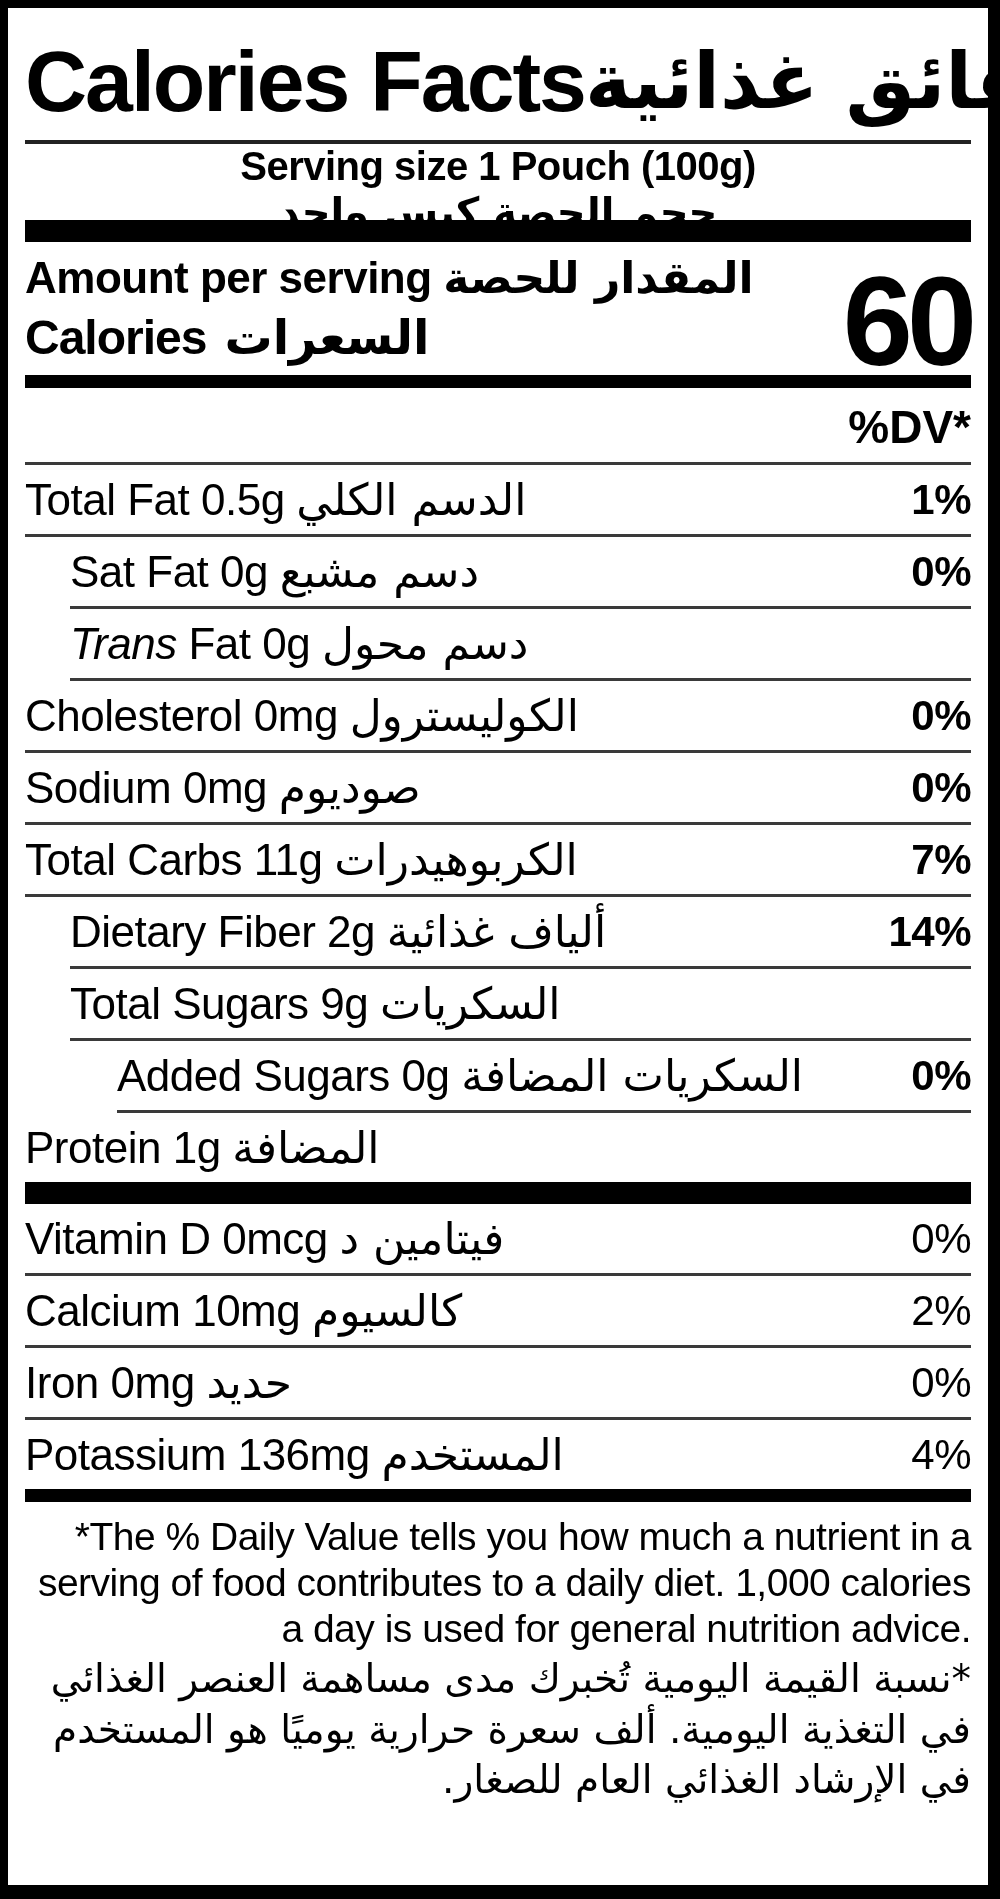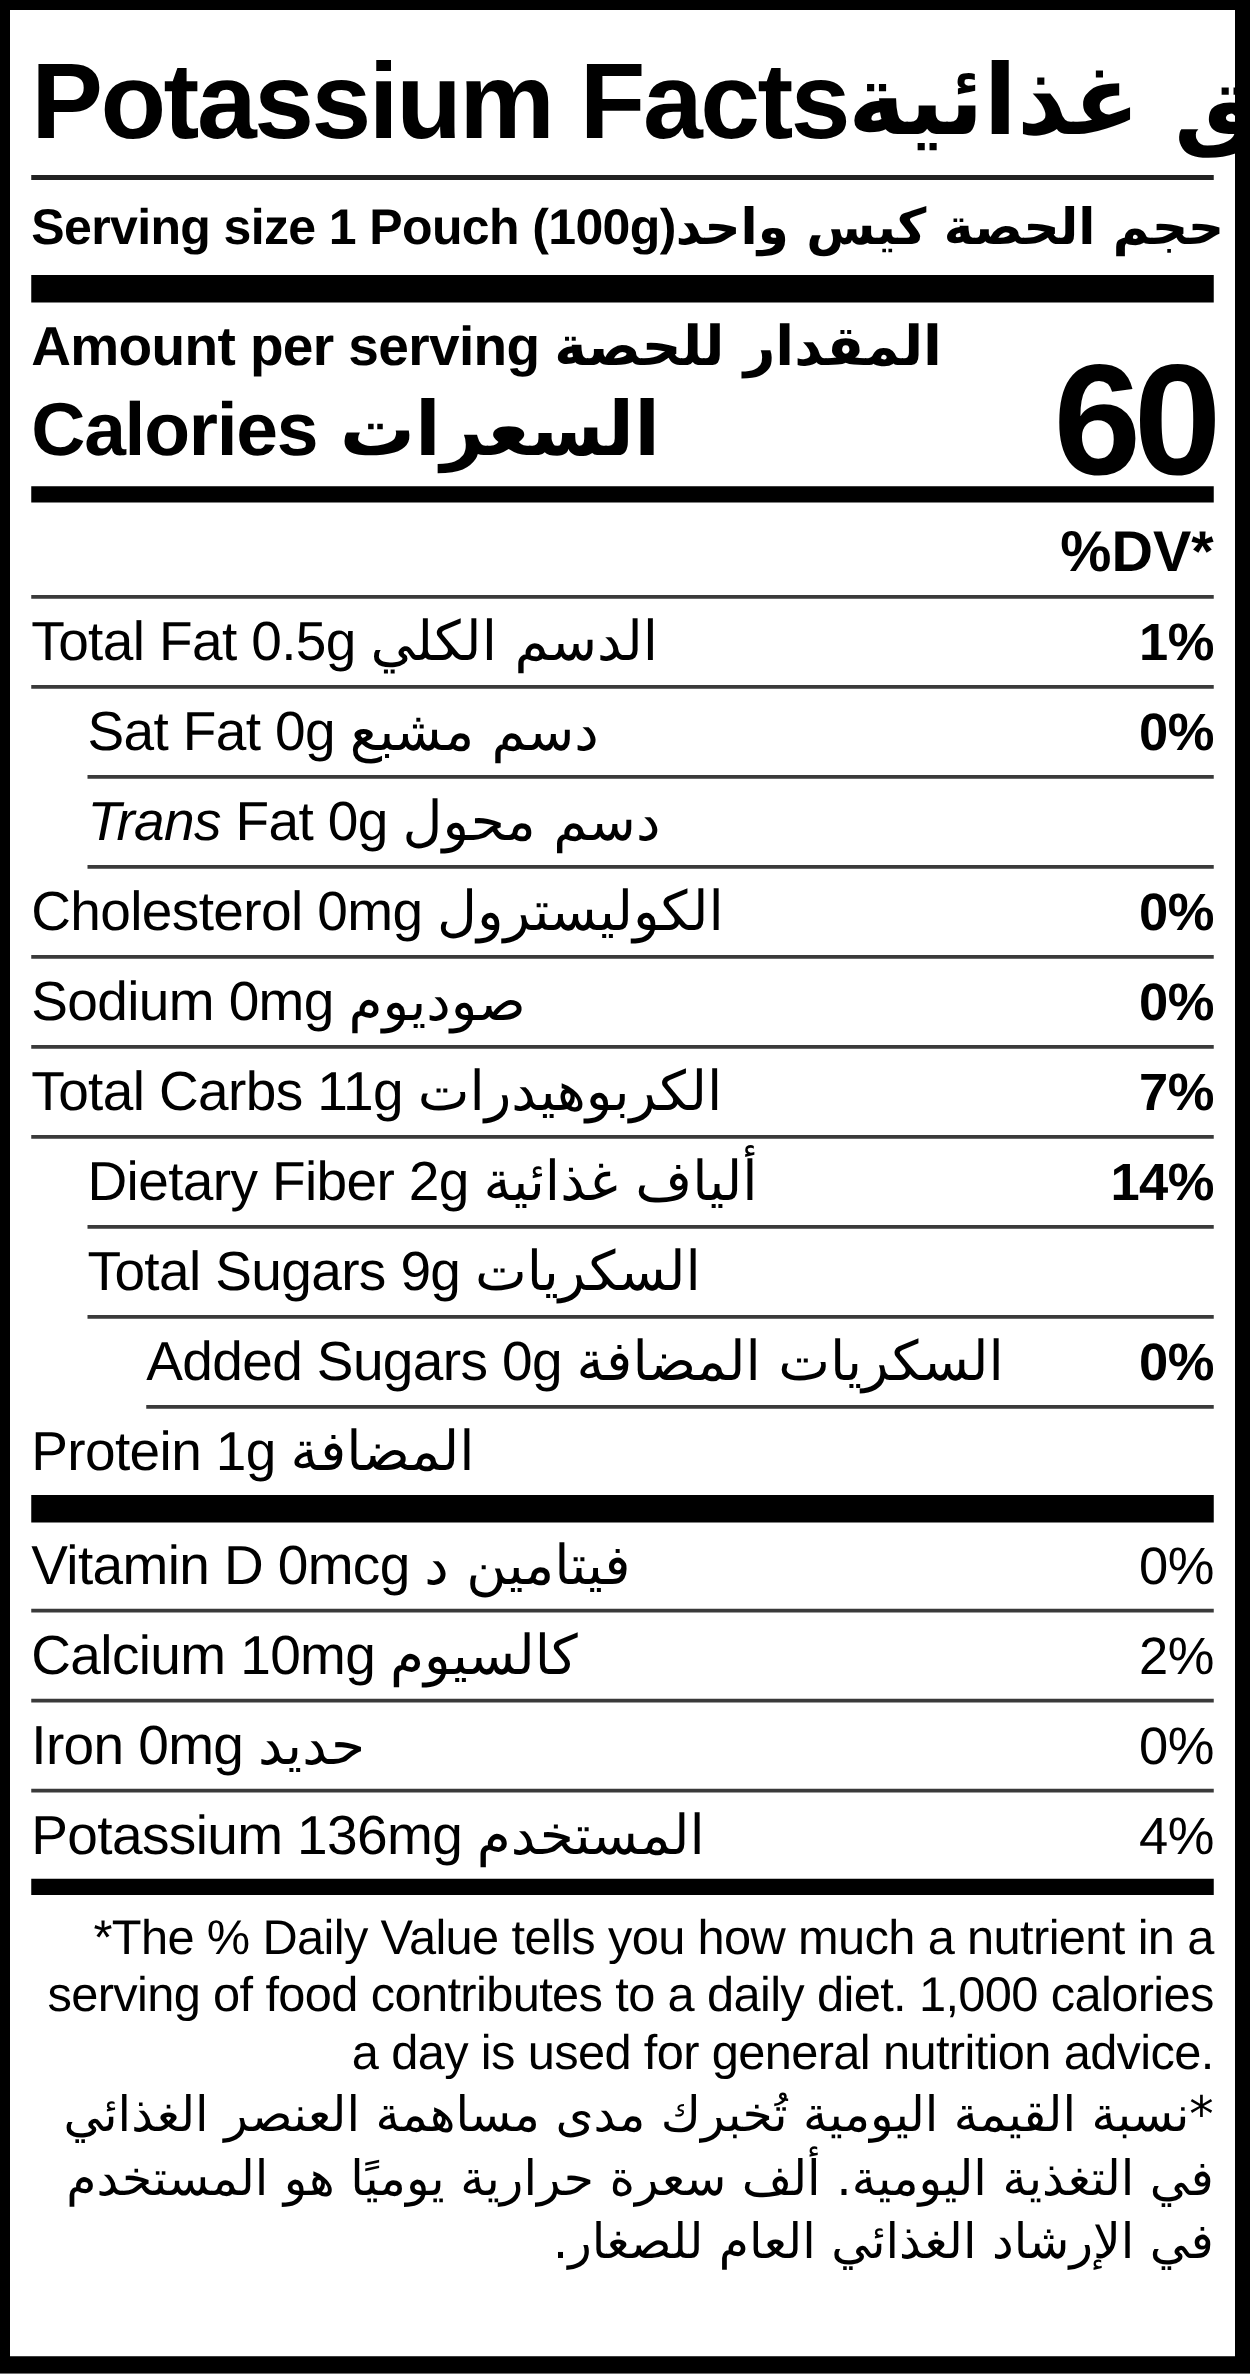--- a/index.html
+++ b/index.html
@@ -11,29 +11,29 @@
   }
   .ar{font-family:"DejaVu Sans",sans-serif;}
   .b{font-weight:400;}
   .it{font-style:italic;}
   
   .title{display:flex;justify-content:space-between;align-items:center;
     height:118px;padding-top:14px;font-weight:700;font-size:86px;letter-spacing:-2px;white-space:nowrap;}
   .title .t-ar{font-size:78px;}
   .title-rule{height:4px;background:#222;}
   
-  .serving{height:76px;display:flex;align-items:center;font-size:40px;font-weight:700;letter-spacing:-0.5px;white-space:nowrap;}
+  .serving{height:76px;display:flex;align-items:center;font-size:40px;font-weight:700;letter-spacing:-0.5px;white-space:nowrap;flex-direction:column;}
   .serving .sp{width:14px;display:inline-block;}
   .bar{background:#000;}
   .bar-lg{height:22px;}
   .bar-sm{height:13px;}
   
   .calories-block{position:relative;padding:10px 0 10px 0;}
   .aps{font-size:44px;font-weight:700;letter-spacing:-0.5px;}
-  .cal-line{font-size:60px;font-weight:700;margin-top:6px;letter-spacing:-1px;}
+  .cal-line{font-size:48px;font-weight:700;margin-top:6px;letter-spacing:-1px;}
   .cal-line .cal-ar{margin-left:18px;}
   .cal-value{position:absolute;right:0;bottom:0;font-size:126px;font-weight:700;letter-spacing:-6px;line-height:0.85;}
   
   .dv-header{text-align:right;font-size:46px;font-weight:700;padding:12px 0 8px 0;}
   
   .rule{height:3px;background:#3a3a3a;}
   .rule.i1{margin-left:45px;}
   .rule.i2{margin-left:92px;}
   .row{height:69px;display:flex;justify-content:space-between;align-items:center;font-size:44px;letter-spacing:-0.5px;}
   .row .left{white-space:nowrap;}
@@ -45,21 +45,21 @@
   
   .footnote-en{margin-top:12px;font-size:39px;line-height:1.18;letter-spacing:-0.5px;text-align:right;}
   .footnote-ar{direction:rtl;text-align:right;font-size:39px;line-height:1.3;margin-top:2px;}
 </style>
 </head>
 <body>
 
 <div class="label">
 
   <div class="title">
-    <span class="t-en">Potassium Facts</span>
+    <span class="t-en">Calories Facts</span>
     <span class="t-ar ar">حقائق غذائية</span>
   </div>
   <div class="title-rule"></div>
 
   <div class="serving">
     <span>Serving size 1 Pouch (100g)</span>
       <span class="sp"></span>
     <span class="ar">حجم الحصة كيس واحد</span>
   </div>
 

